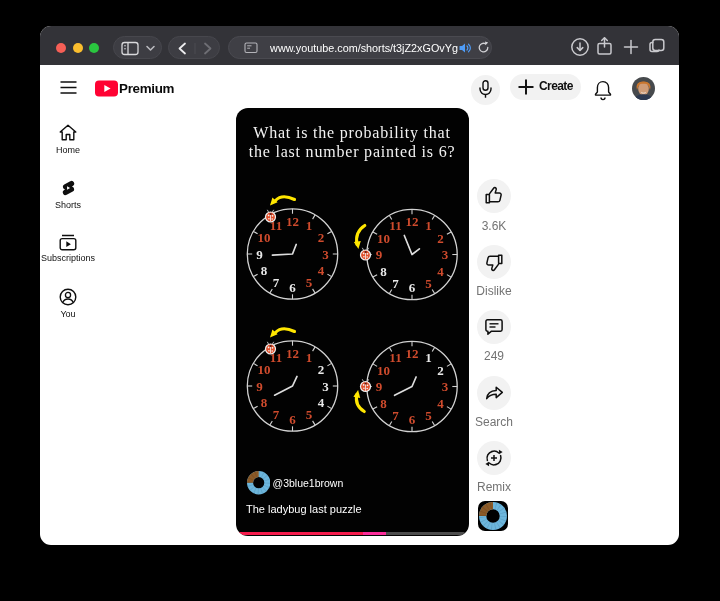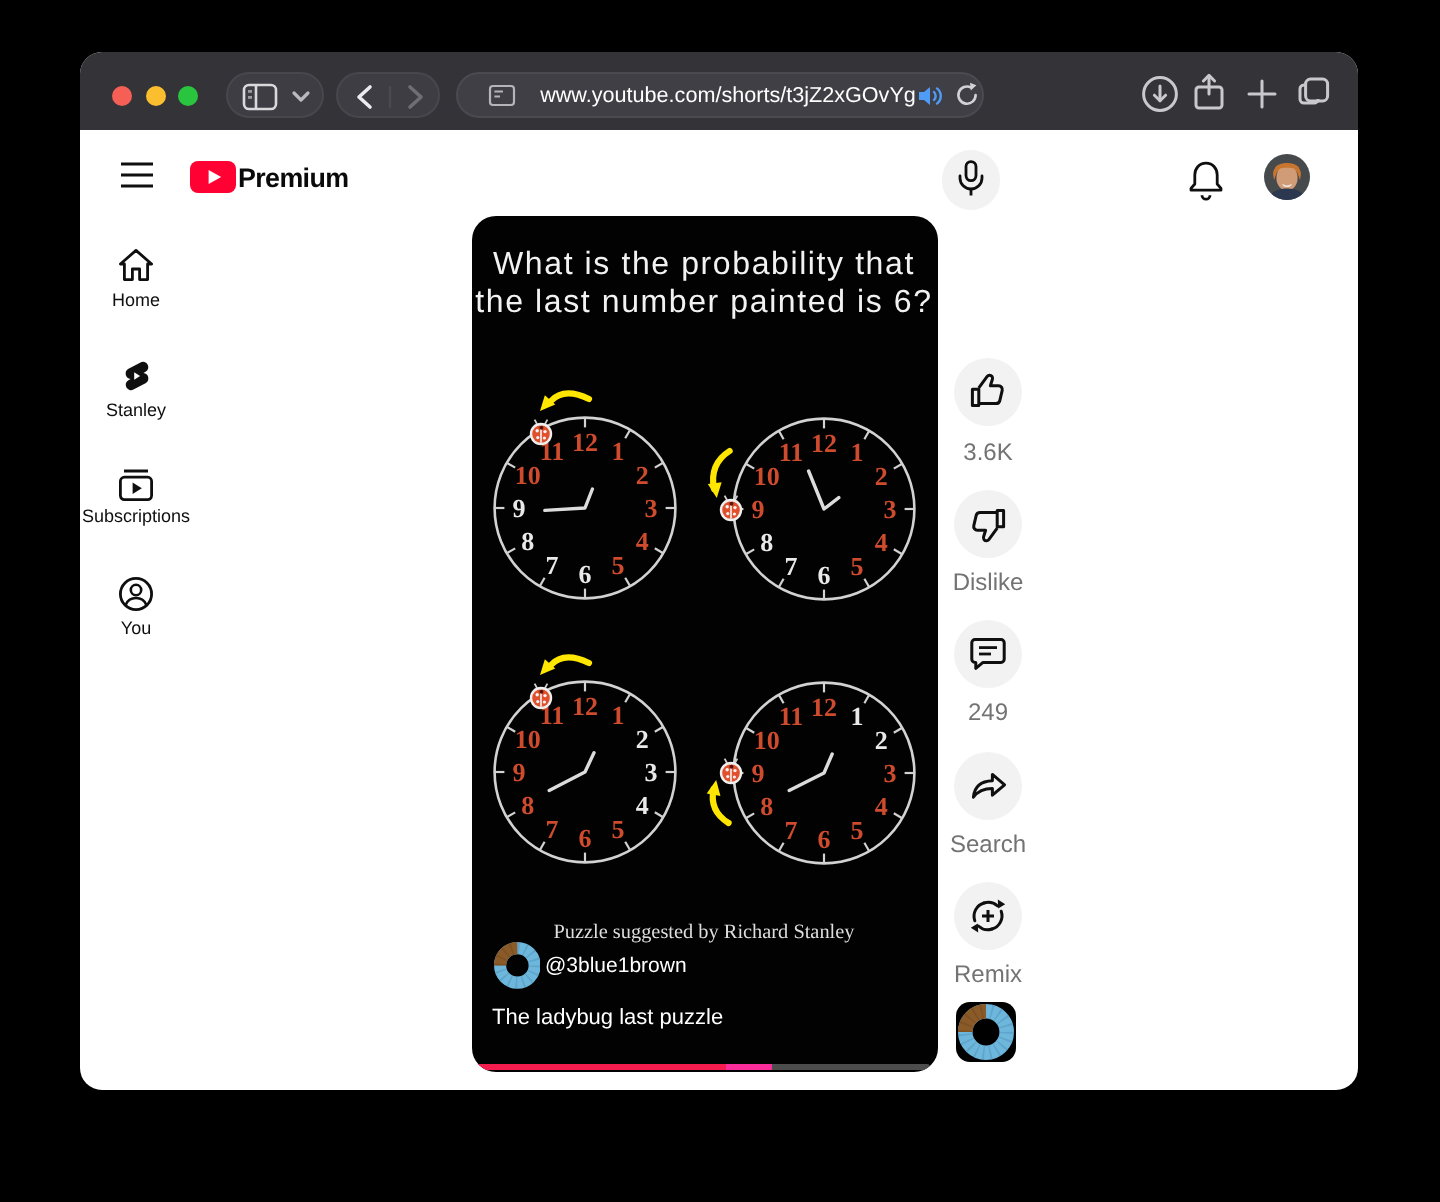--- a/index.html
+++ b/index.html
@@ -86,20 +86,27 @@
       <polygon points="9.3,5 9.3,12 15.6,8.5" fill="#fff"></polygon>
       <text x="24" y="13.4" font-family="Liberation Sans" font-size="13.4" font-weight="bold" fill="#0a0a0a" letter-spacing="-0.3">Premium</text>
     </svg>
     <div class="abs" style="left:430.5px;top:49px;width:29.5px;height:29.5px;border-radius:50%;background:#f2f2f2">
       <svg width="17" height="19" viewBox="0 0 17 19" style="position:absolute;left:6px;top:5px">
         <rect x="6" y="0.8" width="5" height="9.5" rx="2.5" fill="none" stroke="#0f0f0f" stroke-width="1.4"></rect>
         <path d="M3 8 v1 a5.5 5.5 0 0 0 11 0 v-1" fill="none" stroke="#0f0f0f" stroke-width="1.4" stroke-linecap="round"></path>
         <line x1="8.5" y1="15" x2="8.5" y2="17.8" stroke="#0f0f0f" stroke-width="1.4"></line>
       </svg>
     </div>
+    <div class="abs" style="left:469.5px;top:47.5px;width:71px;height:26px;border-radius:13px;background:#f2f2f2">
+      <svg width="16" height="16" viewBox="0 0 16 16" style="position:absolute;left:8.5px;top:5px">
+        <line x1="8" y1="0.5" x2="8" y2="15.5" stroke="#141414" stroke-width="2"></line>
+        <line x1="0.5" y1="8" x2="15.5" y2="8" stroke="#141414" stroke-width="2"></line>
+      </svg>
+      <div class="abs" style="left:29.5px;top:5.5px;font-size:12px;font-weight:bold;letter-spacing:-0.6px;color:#0f0f0f">Create</div>
+    </div>
     <svg width="20" height="22" viewBox="0 0 20 22" style="position:absolute;left:553px;top:53px">
       <path d="M10 2.6 C6.5 2.6 4.4 5.3 4.4 8.5 V 13 L2.5 15.2 V 16.1 H 17.5 V 15.2 L15.6 13 V 8.5 C 15.6 5.3 13.5 2.6 10 2.6 Z" fill="none" stroke="#0f0f0f" stroke-width="1.4" stroke-linejoin="round"></path>
       <path d="M8 18.6 a 2 2 0 0 0 4 0" fill="none" stroke="#0f0f0f" stroke-width="1.4"></path>
     </svg>
     <svg width="23" height="23" viewBox="0 0 23 23" style="position:absolute;left:591.5px;top:51px">
       <defs>
           <clipPath id="avc">
             <circle cx="11.5" cy="11.5" r="11.5"></circle>
           </clipPath>
         </defs>
@@ -114,36 +121,36 @@
     </svg>
 
     <svg width="18" height="17" viewBox="0 0 18 17" style="position:absolute;left:19px;top:98px">
       <path d="M9 1.2 L16.8 8 L14.8 8 L14.8 15.8 L10.8 15.8 L10.8 10.5 L7.2 10.5 L7.2 15.8 L3.2 15.8 L3.2 8 L1.2 8 Z" fill="none" stroke="#0f0f0f" stroke-width="1.4" stroke-linejoin="round"></path>
     </svg>
     <div class="slabel" style="left:-12px;top:118.5px">Home</div>
     <svg width="17" height="18" viewBox="0 0 24 24" style="position:absolute;left:20px;top:152.5px">
       <path d="M17.77 10.32l-1.2-.5 1.43-.77a3.74 3.74 0 0 0-3.5-6.62L6 6.94a3.74 3.74 0 0 0 .23 6.74l1.2.49-1.43.77a3.74 3.74 0 0 0 3.5 6.62l8.5-4.5a3.74 3.74 0 0 0-.23-6.74z" fill="#0f0f0f"></path>
       <polygon points="10,14.6 10,9.4 14.2,12" fill="#fff"></polygon>
     </svg>
-    <div class="slabel" style="left:-12px;top:173.5px">Stanley</div>
+    <div class="slabel" style="left:-12px;top:173.5px">Shorts</div>
     <svg width="18" height="17" viewBox="0 0 18 17" style="position:absolute;left:19px;top:208px">
       <line x1="3" y1="1.5" x2="15" y2="1.5" stroke="#0f0f0f" stroke-width="1.5"></line>
       <rect x="1.2" y="4.6" width="15.6" height="11.2" rx="2" fill="none" stroke="#0f0f0f" stroke-width="1.4"></rect>
       <polygon points="7.3,7.3 7.3,13 11.9,10.15" fill="#0f0f0f"></polygon>
     </svg>
     <div class="slabel" style="left:-12px;top:227px">Subscriptions</div>
     <svg width="18" height="18" viewBox="0 0 18 18" style="position:absolute;left:19px;top:262px">
       <circle cx="9" cy="9" r="7.8" fill="none" stroke="#0f0f0f" stroke-width="1.4"></circle>
       <circle cx="9" cy="7" r="2.6" fill="none" stroke="#0f0f0f" stroke-width="1.3"></circle>
       <path d="M3.8 14.5 C4.8 11.9 6.6 11 9 11 C11.4 11 13.2 11.9 14.2 14.5" fill="none" stroke="#0f0f0f" stroke-width="1.3"></path>
     </svg>
     <div class="slabel" style="left:-12px;top:282.5px">You</div>
 
     <div id="player">
-      <div class="abs" style="left:0;top:14.5px;width:233px;text-align:center;font-family:Liberation Sans, sans-serif;font-size:16px;color:#f2f2f2;line-height:19.5px;letter-spacing:0.8px">What is the probability that<br>the last number painted is 6?</div>
+      <div class="abs" style="left:0;top:14.5px;width:233px;text-align:center;font-family:Liberation Serif, serif;font-size:16px;color:#f2f2f2;line-height:19.5px;letter-spacing:0.8px">What is the probability that<br>the last number painted is 6?</div>
       <svg width="233" height="428" viewBox="0 0 233 428" style="position:absolute;left:0;top:0">
           <circle cx="56.5" cy="146.0" r="45.2" fill="none" stroke="#d2d2d2" stroke-width="1.3"></circle>
           <line x1="56.5" y1="105.7" x2="56.5" y2="100.8" stroke="#d2d2d2" stroke-width="1.1"></line>
           <line x1="76.6" y1="111.1" x2="79.1" y2="106.9" stroke="#d2d2d2" stroke-width="1.1"></line>
           <line x1="91.4" y1="125.8" x2="95.6" y2="123.4" stroke="#d2d2d2" stroke-width="1.1"></line>
           <line x1="96.8" y1="146.0" x2="101.7" y2="146.0" stroke="#d2d2d2" stroke-width="1.1"></line>
           <line x1="91.4" y1="166.1" x2="95.6" y2="168.6" stroke="#d2d2d2" stroke-width="1.1"></line>
           <line x1="76.6" y1="180.9" x2="79.1" y2="185.1" stroke="#d2d2d2" stroke-width="1.1"></line>
           <line x1="56.5" y1="186.3" x2="56.5" y2="191.2" stroke="#d2d2d2" stroke-width="1.1"></line>
           <line x1="36.3" y1="180.9" x2="33.9" y2="185.1" stroke="#d2d2d2" stroke-width="1.1"></line>
@@ -292,21 +299,20 @@
           </g>
           <path d="M 58.5,91.5 Q 46,85.5 39.5,92.5" fill="none" stroke="#ffe600" stroke-width="3.1" stroke-linecap="round"></path>
           <polygon points="34.0,97.5 36.42,89.58 41.62,94.27" fill="#ffe600"></polygon>
           <path d="M 128.8,117.5 Q 118.6,124 121.0,136.5" fill="none" stroke="#ffe600" stroke-width="3.1" stroke-linecap="round"></path>
           <polygon points="122.4,141.0 117.89,134.06 124.82,133.09" fill="#ffe600"></polygon>
           <path d="M 58.5,223.5 Q 46,217.5 39.5,224.5" fill="none" stroke="#ffe600" stroke-width="3.1" stroke-linecap="round"></path>
           <polygon points="34.0,229.5 36.42,221.58 41.62,226.27" fill="#ffe600"></polygon>
           <path d="M 128.3,303.5 Q 118.5,297.5 120.8,286.5" fill="none" stroke="#ffe600" stroke-width="3.1" stroke-linecap="round"></path>
           <polygon points="122.1,282.0 124.24,289.99 117.35,288.78" fill="#ffe600"></polygon>
         </svg>
-      <div class="abs" style="left:0;top:353px;width:233px;text-align:center;font-family:'Liberation Serif',serif;font-size:10.2px;color:#dedede">Puzzle suggested by Richard Stanley</div>
       <svg width="23.4" height="23.4" viewBox="0 0 23.4 23.4" style="position:absolute;left:11.2px;top:363.4px">
           <g>
             <circle cx="11.7" cy="11.7" r="8.658" fill="none" stroke="#6db6dc" stroke-width="6.084"></circle>
             <circle cx="11.7" cy="11.7" r="8.658" fill="none" stroke="#4e8fb3" stroke-width="6.084" stroke-dasharray="0.8 2.6" opacity="0.45"></circle>
             <path d="M 3.04,11.7 A 8.658 8.658 0 0 1 11.7,3.04" fill="none" stroke="#8a5a28" stroke-width="6.084"></path>
             <path d="M 3.04,11.7 A 8.658 8.658 0 0 1 11.7,3.04" fill="none" stroke="#6b431c" stroke-width="6.084" stroke-dasharray="0.8 2.6" opacity="0.4"></path>
           </g>
         </svg>
       <div class="abs" style="left:37px;top:369px;font-size:10.5px;font-weight:normal;color:#fff">@3blue1brown</div>
       <div class="abs" style="left:10.5px;top:395px;font-size:11px;color:#fff">The ladybug last puzzle</div>

